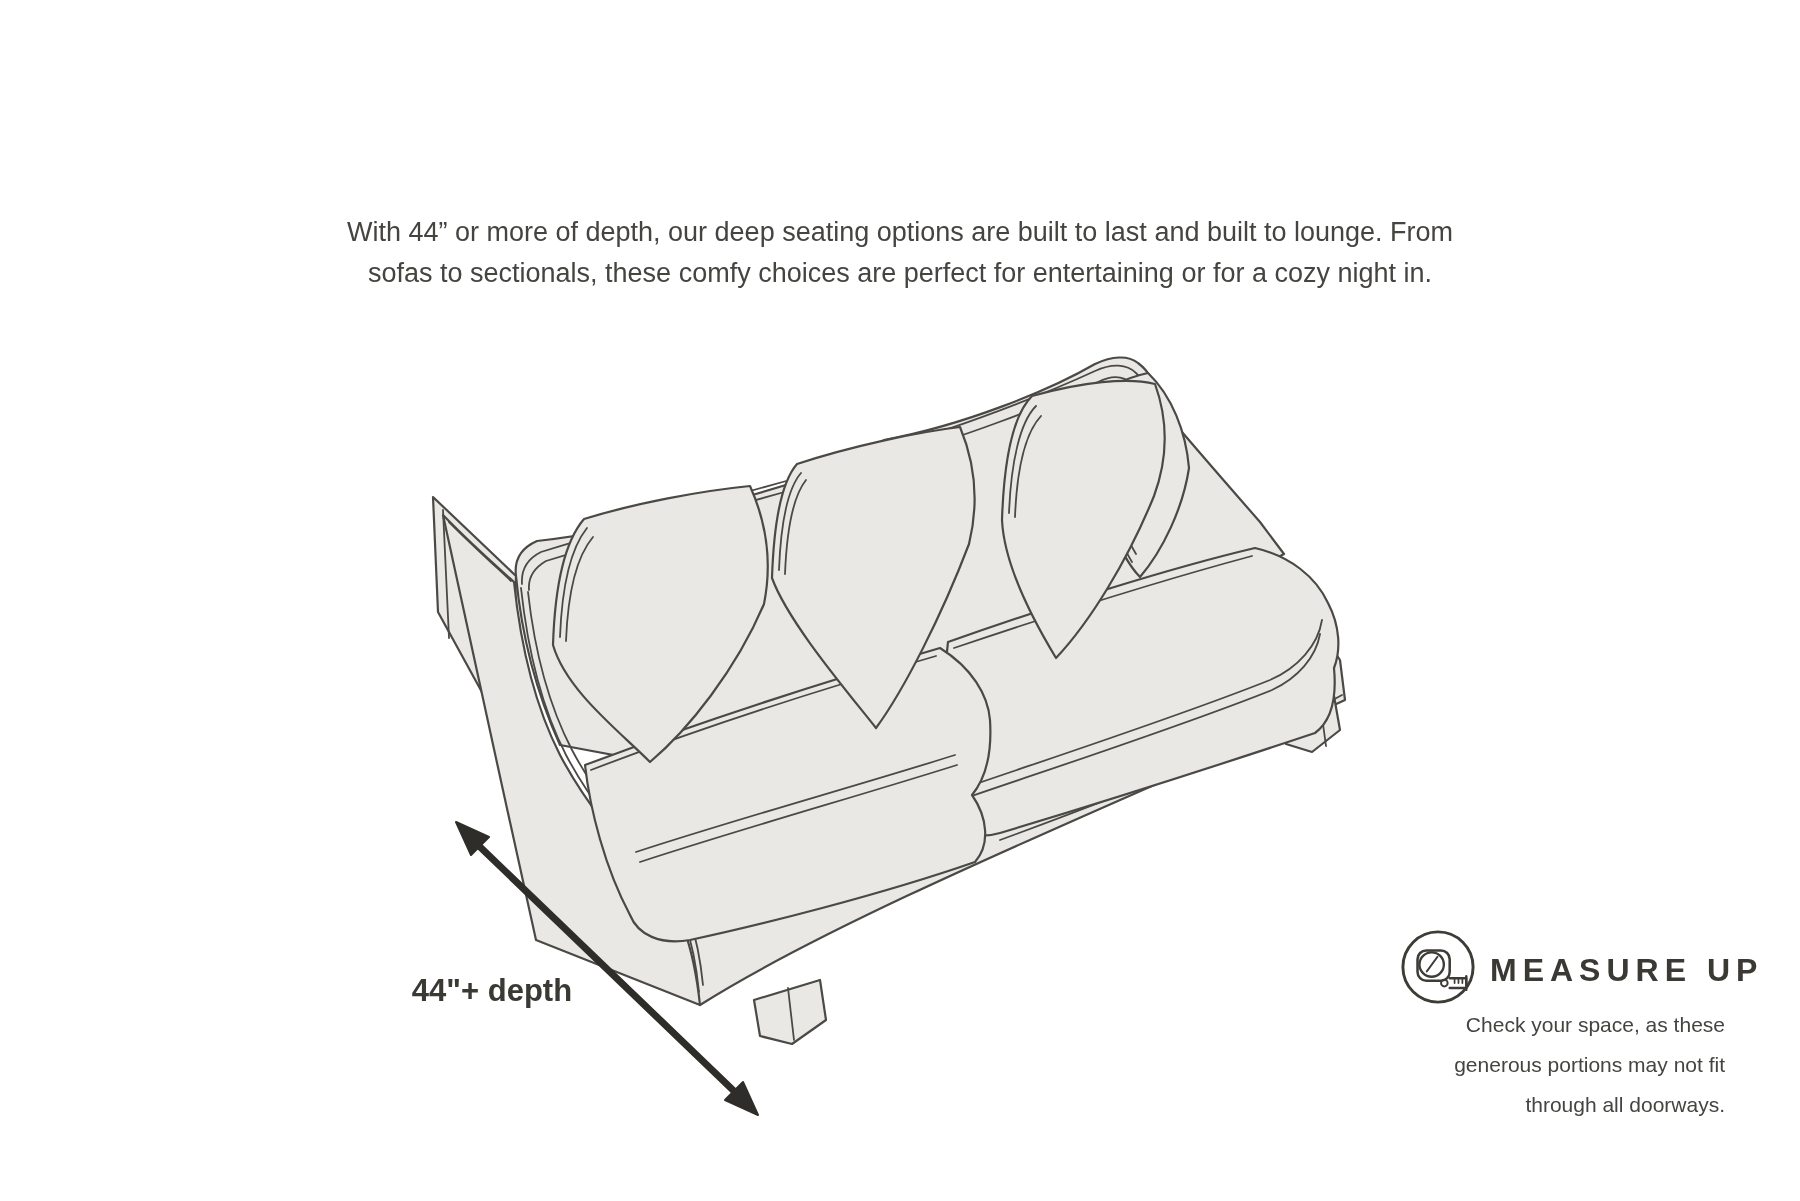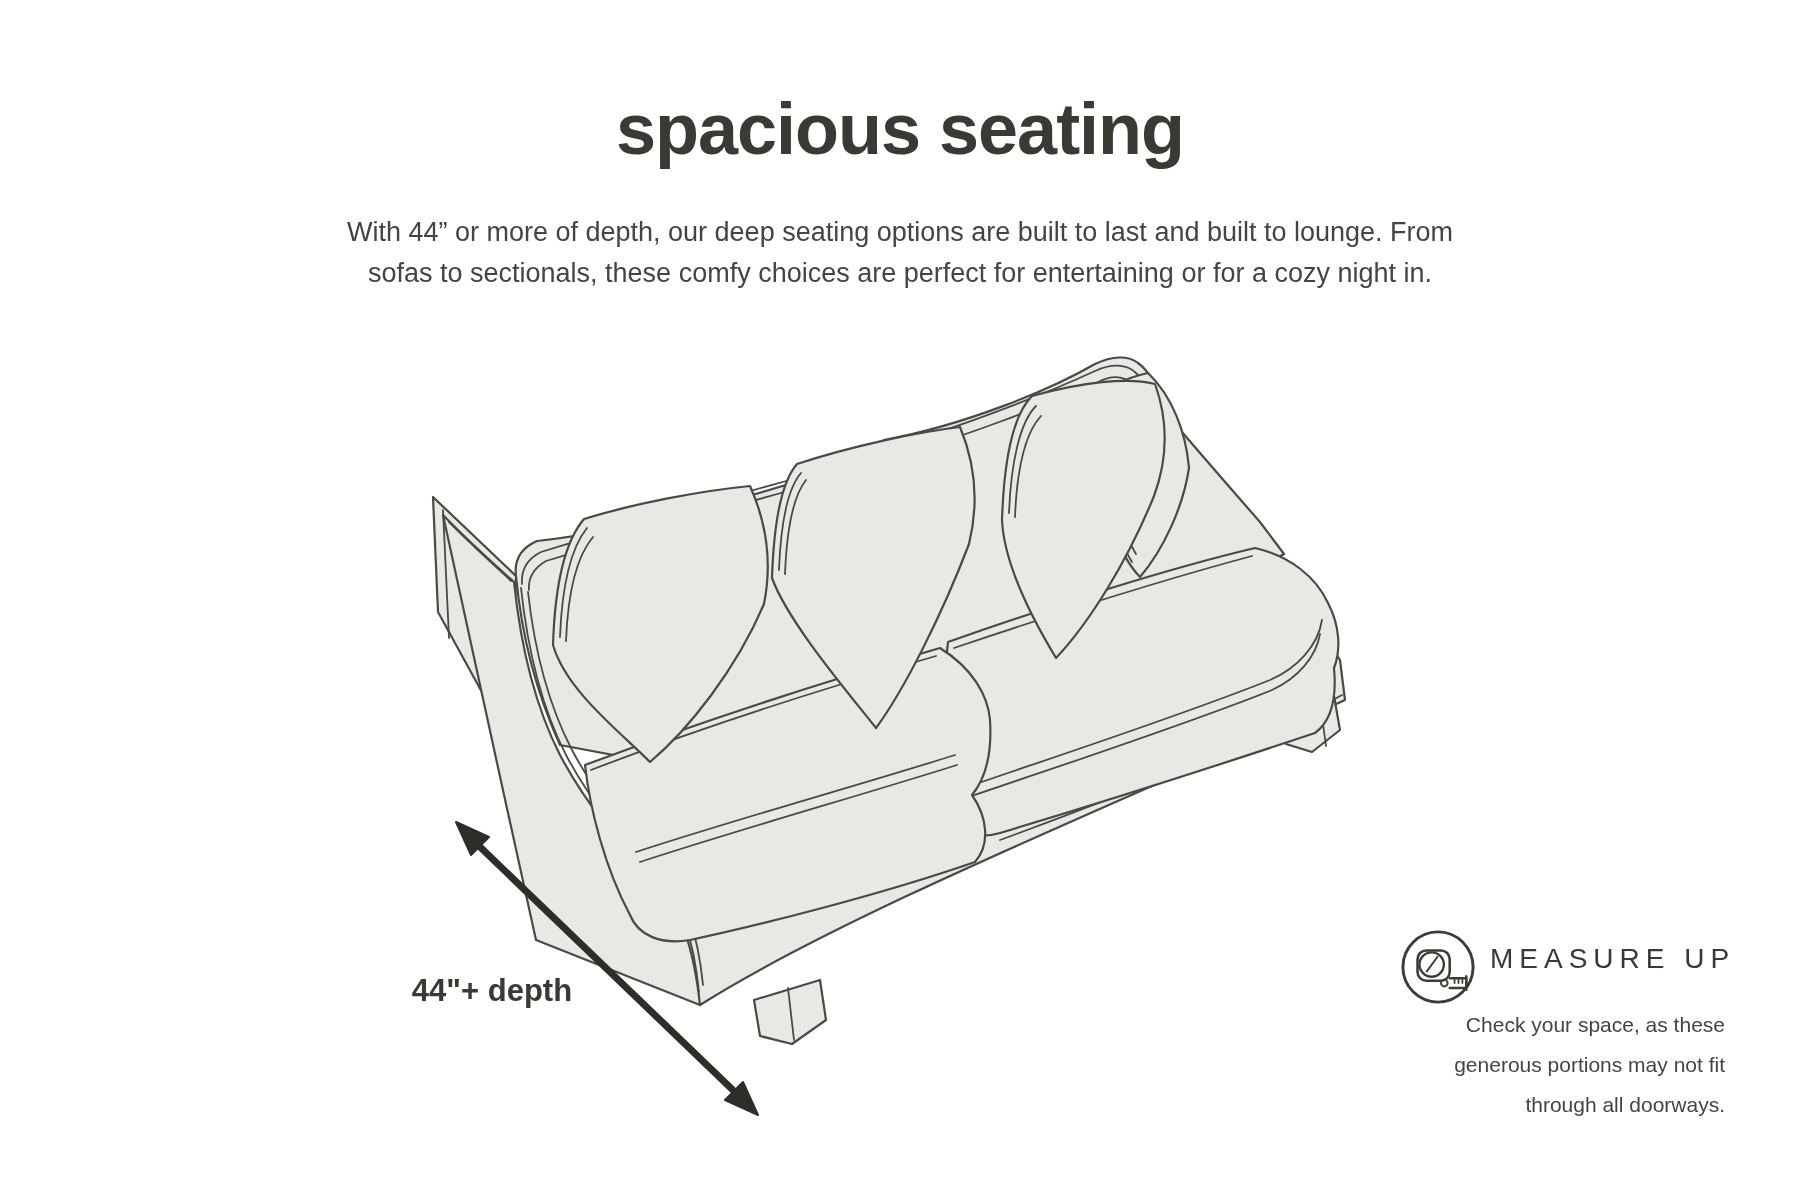--- a/index.html
+++ b/index.html
@@ -44,42 +44,41 @@
     position:absolute;
     left:377px;top:973px;width:230px;
     text-align:center;
     font-size:31px;
     font-weight:bold;
     color:var(--text);
   }
   .measure-block{position:absolute;left:1390px;top:925px;width:340px;}
   .measure-icon{position:absolute;left:9px;top:3px;}
   .measure-title{
-    position:absolute;left:100px;top:18px;
-    font-size:28px;font-weight:normal;
+    position:absolute;left:100px;top:27px;
+    font-size:32px;font-weight:bold;
     letter-spacing:6px;
     white-space:nowrap;
     color:var(--text);
   }
   .measure-desc{
     position:absolute;
     left:-80px;top:80px;width:415px;
     text-align:right;
     font-size:21px;
     line-height:40px;
     color:var(--body_text);
     white-space:pre-line;
   }
 </style>
 </head>
 <body>
 
 <div class="page">
 
-  <h1 class="title">spacious seating</h1>
 
   <p class="intro">With 44” or more of depth, our deep seating options are built to last and built to lounge. From
 sofas to sectionals, these comfy choices are perfect for entertaining or for a cozy night in.</p>
 
   <svg class="art" viewBox="0 0 1800 1201" fill="none" stroke-linejoin="round" stroke-linecap="round">
     <g stroke="#4b4945" stroke-width="2.2" fill="#e9e8e5">
 
       <g>
         <path d="M 433 497 L 516 576 L 511 745 L 438 612 Z"></path>
         <path d="M 443 510 L 449 638" fill="none" stroke-width="1.8"></path>

